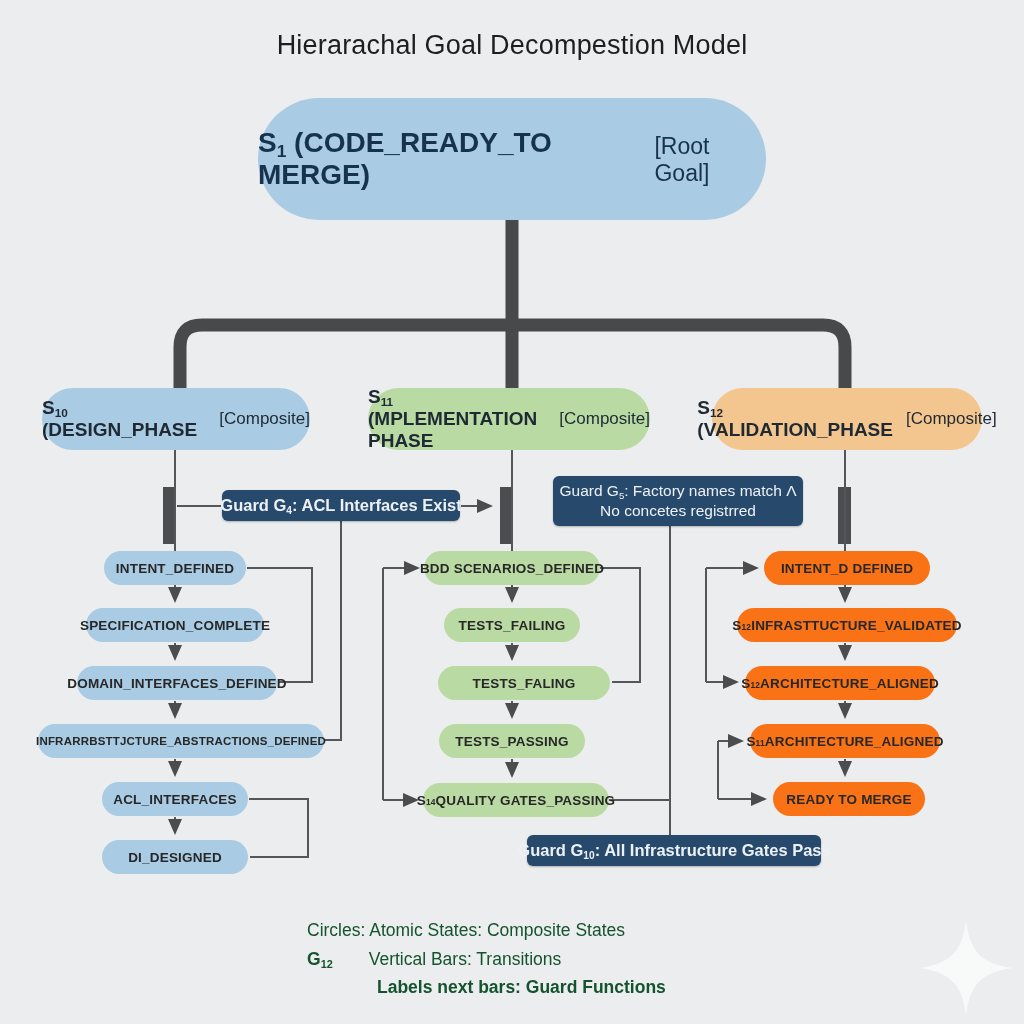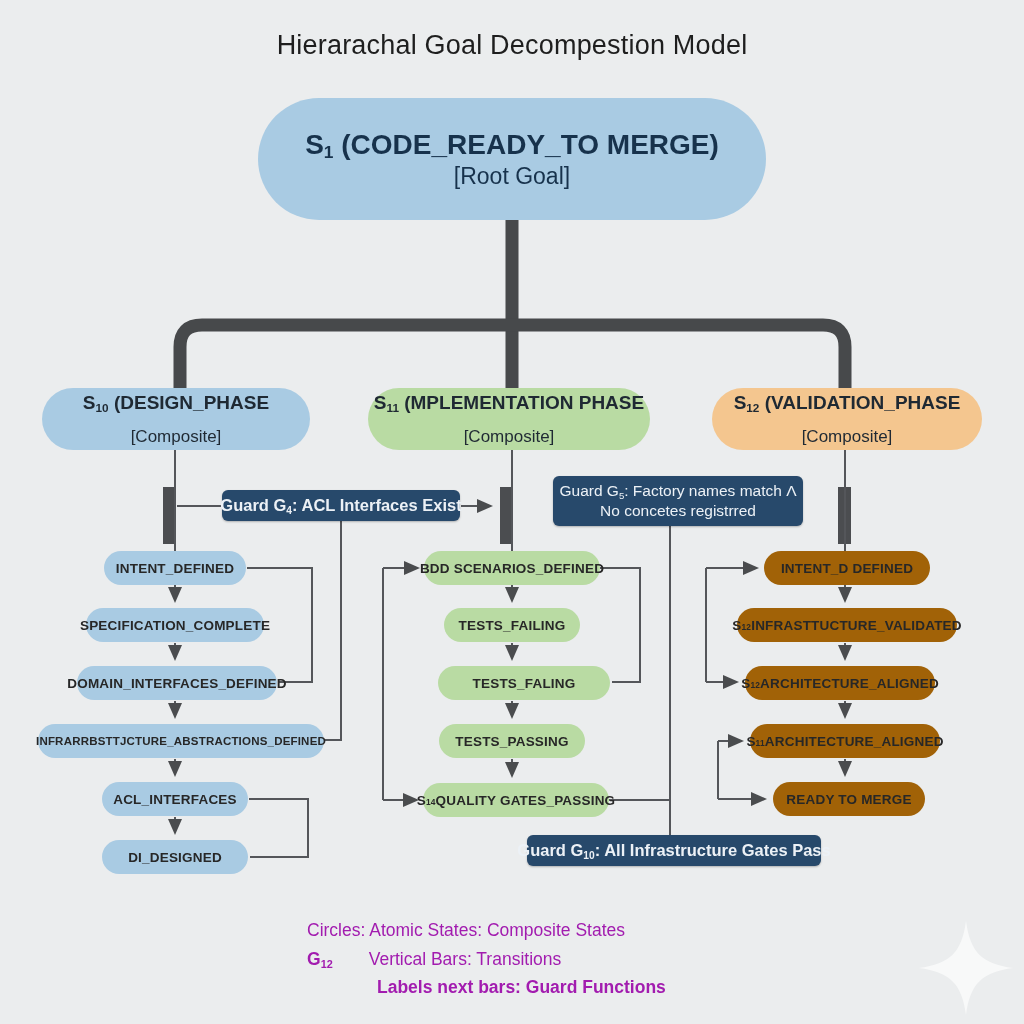--- a/index.html
+++ b/index.html
@@ -1,39 +1,39 @@
 <!DOCTYPE html>
 <html><head>
 <meta charset="utf-8">
 <style>
   html,body{margin:0;padding:0;}
   body{width:1024px;height:1024px;background:#ebedee;font-family:"Liberation Sans",sans-serif;position:relative;overflow:hidden;}
   .canvas{position:absolute;inset:0;}
   svg.wires{position:absolute;left:0;top:0;z-index:0;}
   .title{position:absolute;left:0;top:30px;width:1024px;text-align:center;font-size:27px;font-weight:400;color:#1e1e1e;letter-spacing:.2px;z-index:2;}
-  .node{position:absolute;display:flex;flex-direction:column;align-items:center;justify-content:center;z-index:2;box-sizing:border-box;}
+  .node{position:absolute;display:flex;flex-direction:row;align-items:center;justify-content:center;z-index:2;box-sizing:border-box;}
   .root{left:258px;top:98px;width:508px;height:122px;background:#a9cbe3;border-radius:61px;color:#17324c;}
   .root .l1{font-size:28px;font-weight:700;}
   .root .l2{font-size:23px;font-weight:400;margin-top:2px;}
   .phase{height:62px;border-radius:31px;color:#1f2933;gap:13px;}
   .phase .l1{font-size:19px;font-weight:700;}
   .phase .l2{font-size:17px;margin-top:0;}
   .phase.blue{left:42px;top:388px;width:268px;background:#a9cbe3;}
   .phase.green{left:368px;top:388px;width:282px;background:#b9dba3;}
   .phase.orange{left:712px;top:388px;width:270px;background:#f4c68f;}
   .pill{position:absolute;height:34px;border-radius:17px;display:flex;align-items:center;justify-content:center;font-size:13.5px;font-weight:700;color:#272727;letter-spacing:.2px;z-index:2;white-space:nowrap;}
   .pill.blue{background:#a9cbe3;}
   .pill.green{background:#b9dba3;}
-  .pill.orange{background:#a16207;}
+  .pill.orange{background:#f97316;}
   .pill.small{font-size:11.5px;}
   .badge{position:absolute;background:#27496b;border-radius:6px;color:#ecf1f6;display:flex;flex-direction:column;align-items:center;justify-content:center;font-weight:700;z-index:2;white-space:nowrap;box-shadow:0 1px 2px rgba(0,0,0,.25);}
   .badge .bl{font-size:16.5px;line-height:21px;}
   .badge.two .bl{font-size:15.5px;line-height:20px;font-weight:400;}
   sub{font-size:62%;position:relative;top:.28em;vertical-align:baseline;line-height:0;}
-  .legend{position:absolute;left:307px;top:916px;z-index:2;color:#a21caf;font-size:17.5px;line-height:28.5px;}
+  .legend{position:absolute;left:307px;top:916px;z-index:2;color:#14532d;font-size:17.5px;line-height:28.5px;}
   .legend .row2 .g{font-weight:700;margin-right:36px;}
   .legend .row3{margin-left:70px;font-weight:bold;}
   .sparkle{position:absolute;left:912px;top:914px;z-index:1;}
 </style>
 </head>
 <body>
 
 <div class="canvas">
 
   <svg class="wires" width="1024" height="1024" viewBox="0 0 1024 1024">

